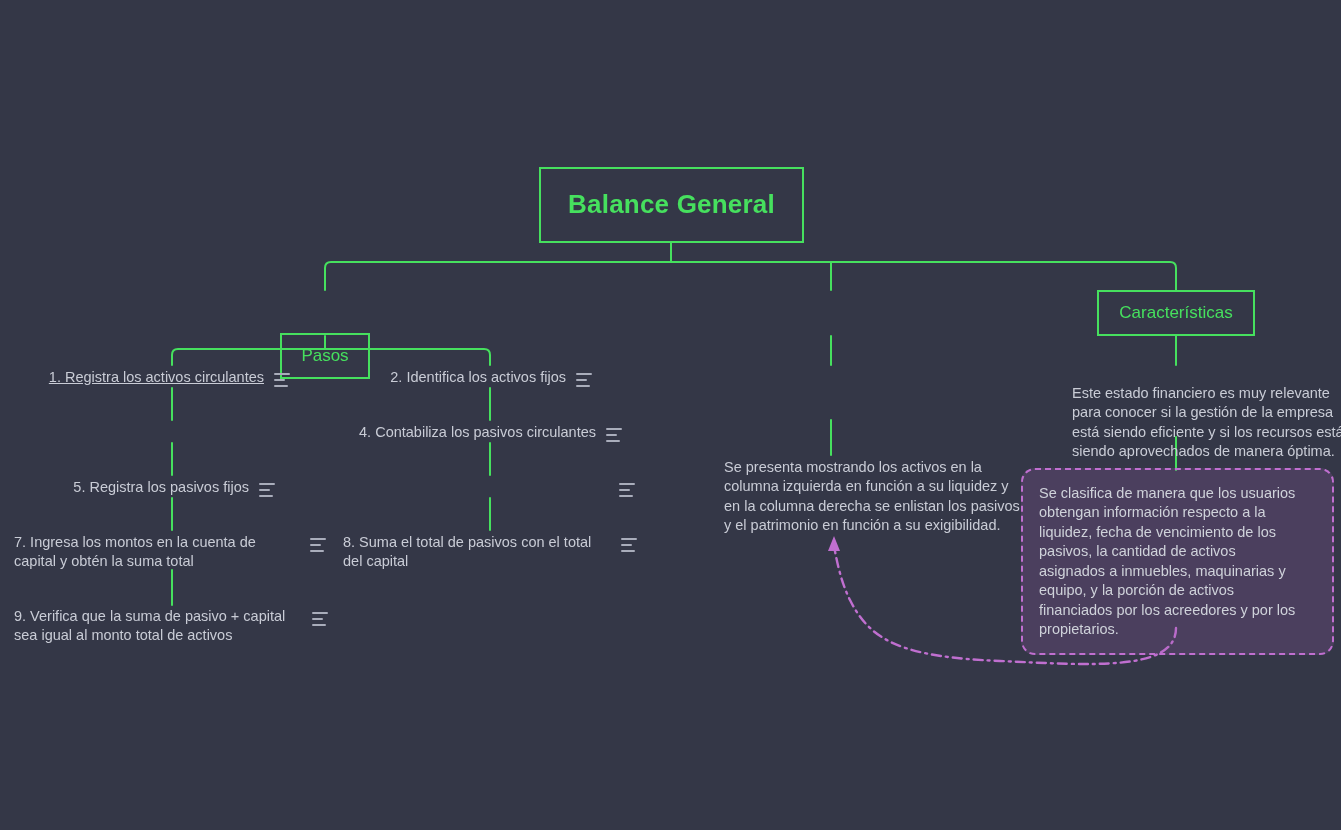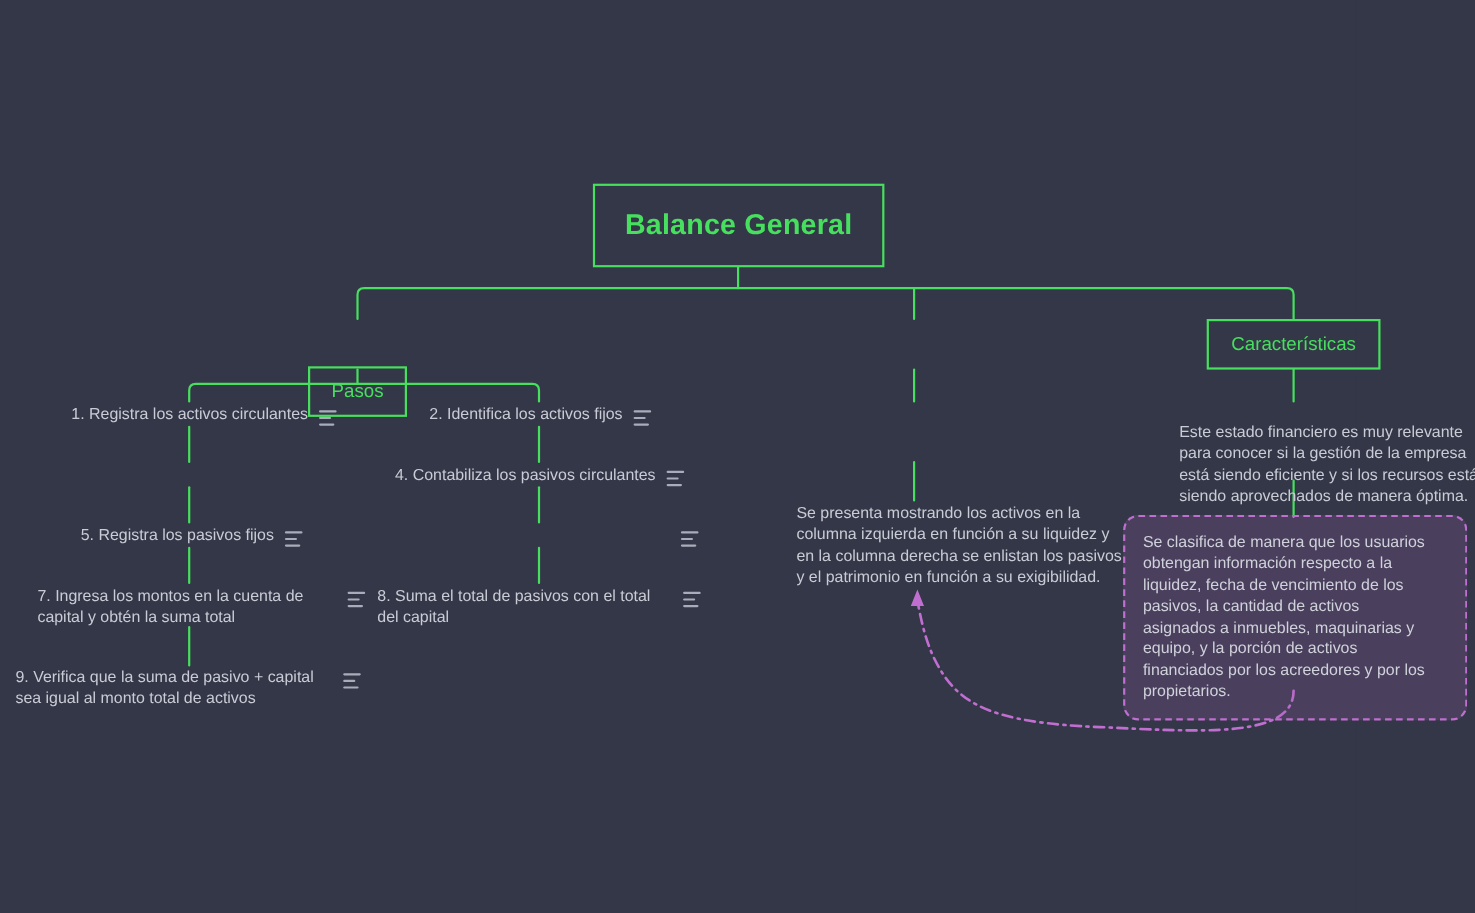--- a/index.html
+++ b/index.html
@@ -136,41 +136,41 @@
 
   <div class="node branch" style="left:280px; top:290px; width:90px; height:46px;margin-top:43px;">
     <span>Pasos</span>
   </div>
 
 
   <div class="node branch" style="left:1097px; top:290px; width:158px; height:46px;">
     <span>Características</span>
   </div>
 
-  <div class="leaf align-right" style="left:26px; top:368px; width:280px;">
+  <div class="leaf align-right" style="left:10px; top:368px; width:280px;text-decoration:underline;">
     <span class="leaf-text">1. Registra los activos circulantes</span>
     <span class="align-icon">
         <i></i>
         <i></i>
         <i></i>
       </span>
   </div>
 
 
   <div class="leaf align-right" style="left:10px; top:478px; width:265px;">
     <span class="leaf-text">5. Registra los pasivos fijos</span>
     <span class="align-icon">
         <i></i>
         <i></i>
         <i></i>
       </span>
   </div>
 
   <div class="leaf" style="left:14px; top:533px; width:318px;">
-    <span class="leaf-text" style="width:286px;margin-left:20px;">7. Ingresa los montos en la cuenta de capital y obtén la suma total</span>
+    <span class="leaf-text" style="width:286px;">7. Ingresa los montos en la cuenta de capital y obtén la suma total</span>
     <span class="align-icon">
         <i></i>
         <i></i>
         <i></i>
       </span>
   </div>
 
   <div class="leaf" style="left:14px; top:607px; width:320px;">
     <span class="leaf-text" style="width:288px;">9. Verifica que la suma de pasivo + capital sea igual al monto total de activos</span>
     <span class="align-icon">

